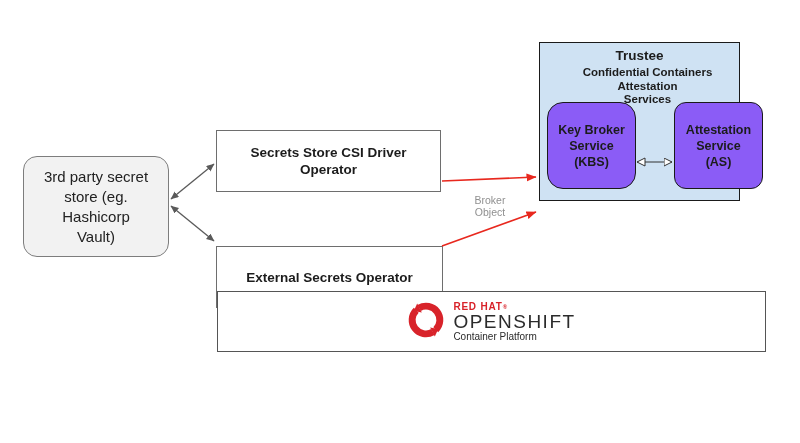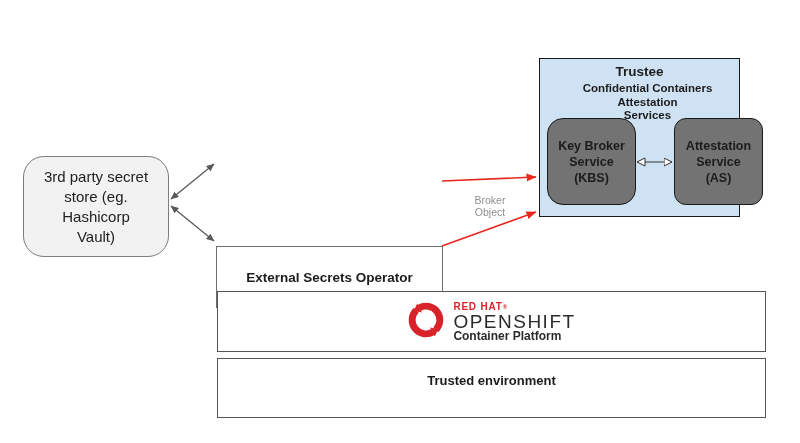--- a/index.html
+++ b/index.html
@@ -6,60 +6,60 @@
   .canvas {
     position:relative; width:800px; height:443px; background:#ffffff;
     font-family:"Liberation Sans", sans-serif; overflow:hidden; color:#1c1c1c;
   }
   .node { position:absolute; box-sizing:border-box; display:flex; align-items:center; justify-content:center; text-align:center; }
   .prelines { white-space:pre-line; }
 
   
   .store {
     left:23px; top:156px; width:146px; height:101px;
-    background:#f2f2f2; border:1.5px solid #7d7d7d; border-radius:21px;
+    background:#f2f2f2; border:1.5px solid #7d7d7d; border-radius:14px;
     font-size:15px; line-height:20px; color:#222; font-weight:400;
   }
 
   
   .opbox { background:#ffffff; border:1.5px solid #6e6e6e; font-weight:bold; font-size:13.5px; line-height:17px; }
   .csi  { left:216px; top:130px; width:225px; height:62px; }
   .eso  { left:216px; top:214px; width:227px; height:62px;margin-top:32px; }
 
   
   .trustee {
-    left:539px; top:58px; width:201px; height:159px;
+    left:539px; top:42px; width:201px; height:159px;
     background:#cfe2f3; border:1.5px solid #1a1a1a;
     display:block; text-align:center;
   }
   .trustee-title { margin-top:5px; font-weight:bold; font-size:13.5px; line-height:16px; }
   .trustee-sub { margin-top:2px; font-weight:bold; font-size:11.5px; line-height:13.5px;margin-left:16px; }
   .svc {
     position:absolute; box-sizing:border-box; top:59px; width:89px; height:87px;
-    background:#737373; border:1.5px solid #1a1a1a; border-radius:16px;
+    background:#8b5cf6; border:1.5px solid #1a1a1a; border-radius:16px;
     display:flex; align-items:center; justify-content:center; text-align:center;
     font-weight:bold; font-size:12.5px; line-height:16px;
   }
   .kbs { left:7px; }
   .as  { left:134px;border-radius:12px; }
 
   
   .ccao {
     left:539px; top:223px; width:227px; height:60px;
     background:#fff; border:1.5px solid #555; font-weight:bold; font-size:13.5px; line-height:18px;
   }
 
   
   .osbox { left:217px; top:291px; width:549px; height:61px; background:#fff; border:1.5px solid #555; }
   .oslogo { display:flex; align-items:center; gap:8px; }
   .ostext { text-align:left; }
   .os-brand { font-size:10px; font-weight:bold; letter-spacing:0.8px; color:#d8232a; line-height:10px; }
   .os-tm { font-size:6px; vertical-align:top; color:#d8232a; }
   .os-product { font-size:19px; font-weight:300; letter-spacing:1.5px; color:#2b2b2b; line-height:19px; }
-  .os-sub { font-size:12px; color:#2b2b2b; line-height:11px;font-weight:bold; }
+  .os-sub { font-size:10px; color:#2b2b2b; line-height:11px; }
 
   
   .tenv {
     left:217px; top:358px; width:549px; height:60px;
     background:#fff; border:1.5px solid #555;
     align-items:flex-start; padding-top:14px;
     font-weight:bold; font-size:13px;
   }
 
   
@@ -73,20 +73,22 @@
 </head>
 <body>
 
 <div class="canvas">
 
   <div class="node store prelines">3rd party secret
 store (eg.
 Hashicorp
 Vault)</div>
 
+  <div class="node opbox csi prelines">Secrets Store CSI Driver
+Operator</div>
 
   <div class="node opbox eso">External Secrets Operator</div>
 
   <div class="node trustee">
     <div class="trustee-title">Trustee</div>
     <div class="trustee-sub prelines">Confidential Containers Attestation
 Services</div>
     <div class="svc kbs prelines">Key Broker
 Service
 (KBS)</div>
@@ -111,21 +113,20 @@
       <div class="ostext">
         <div class="os-brand">
           <span>RED HAT</span><span class="os-tm">®</span>
         </div>
         <div class="os-product">OPENSHIFT</div>
         <div class="os-sub">Container Platform</div>
       </div>
     </div>
   </div>
 
-  <div class="node tenv">Trusted environment</div>
 
   <div class="secret-object">Broker Object</div>
 
   <svg class="arrows">
     <defs>
       <marker id="ah-gray" markerUnits="userSpaceOnUse" markerWidth="9" markerHeight="8" refX="7.5" refY="3.5" orient="auto-start-reverse">
         <path d="M0,0 L8,3.5 L0,7 Z" fill="#5a5a5a"></path>
       </marker>
       <marker id="ah-red" markerUnits="userSpaceOnUse" markerWidth="12" markerHeight="10" refX="9.5" refY="4" orient="auto">
         <path d="M0,0 L10,4 L0,8 Z" fill="#e8281e"></path>

